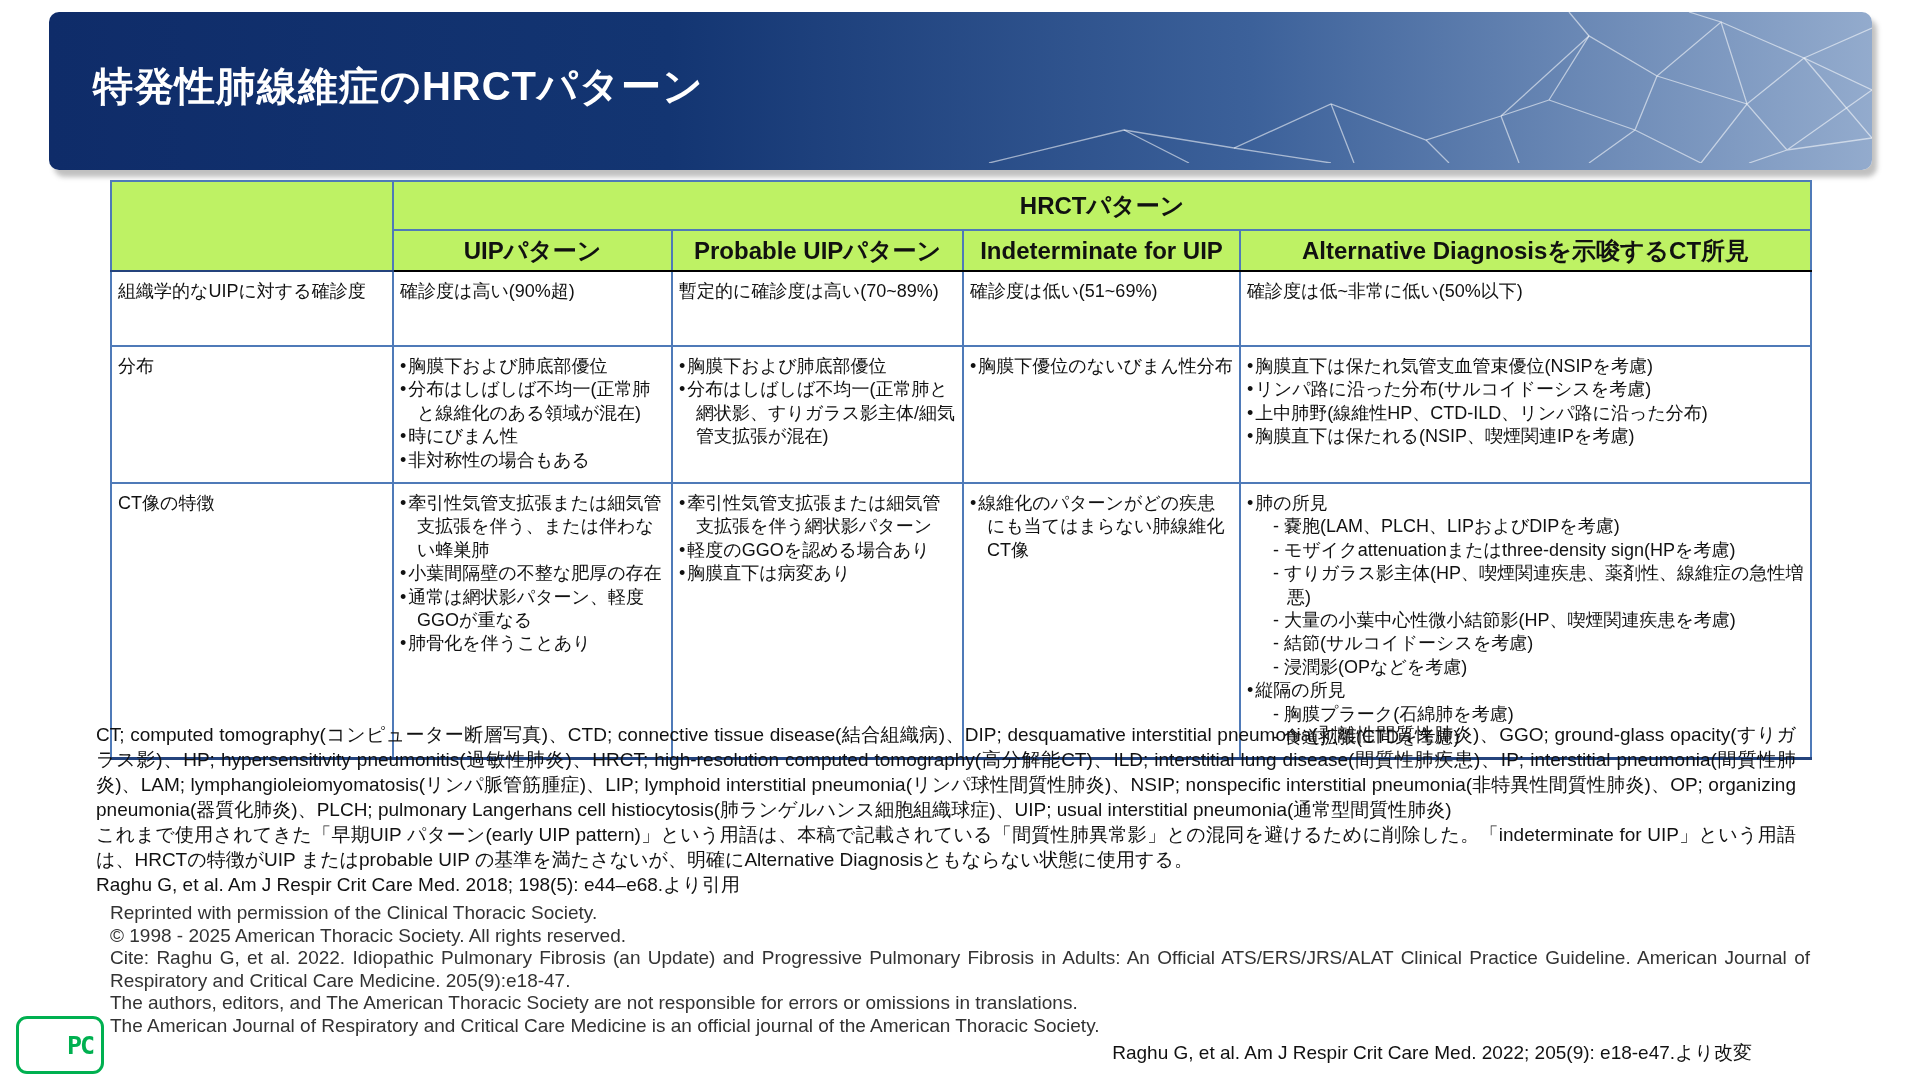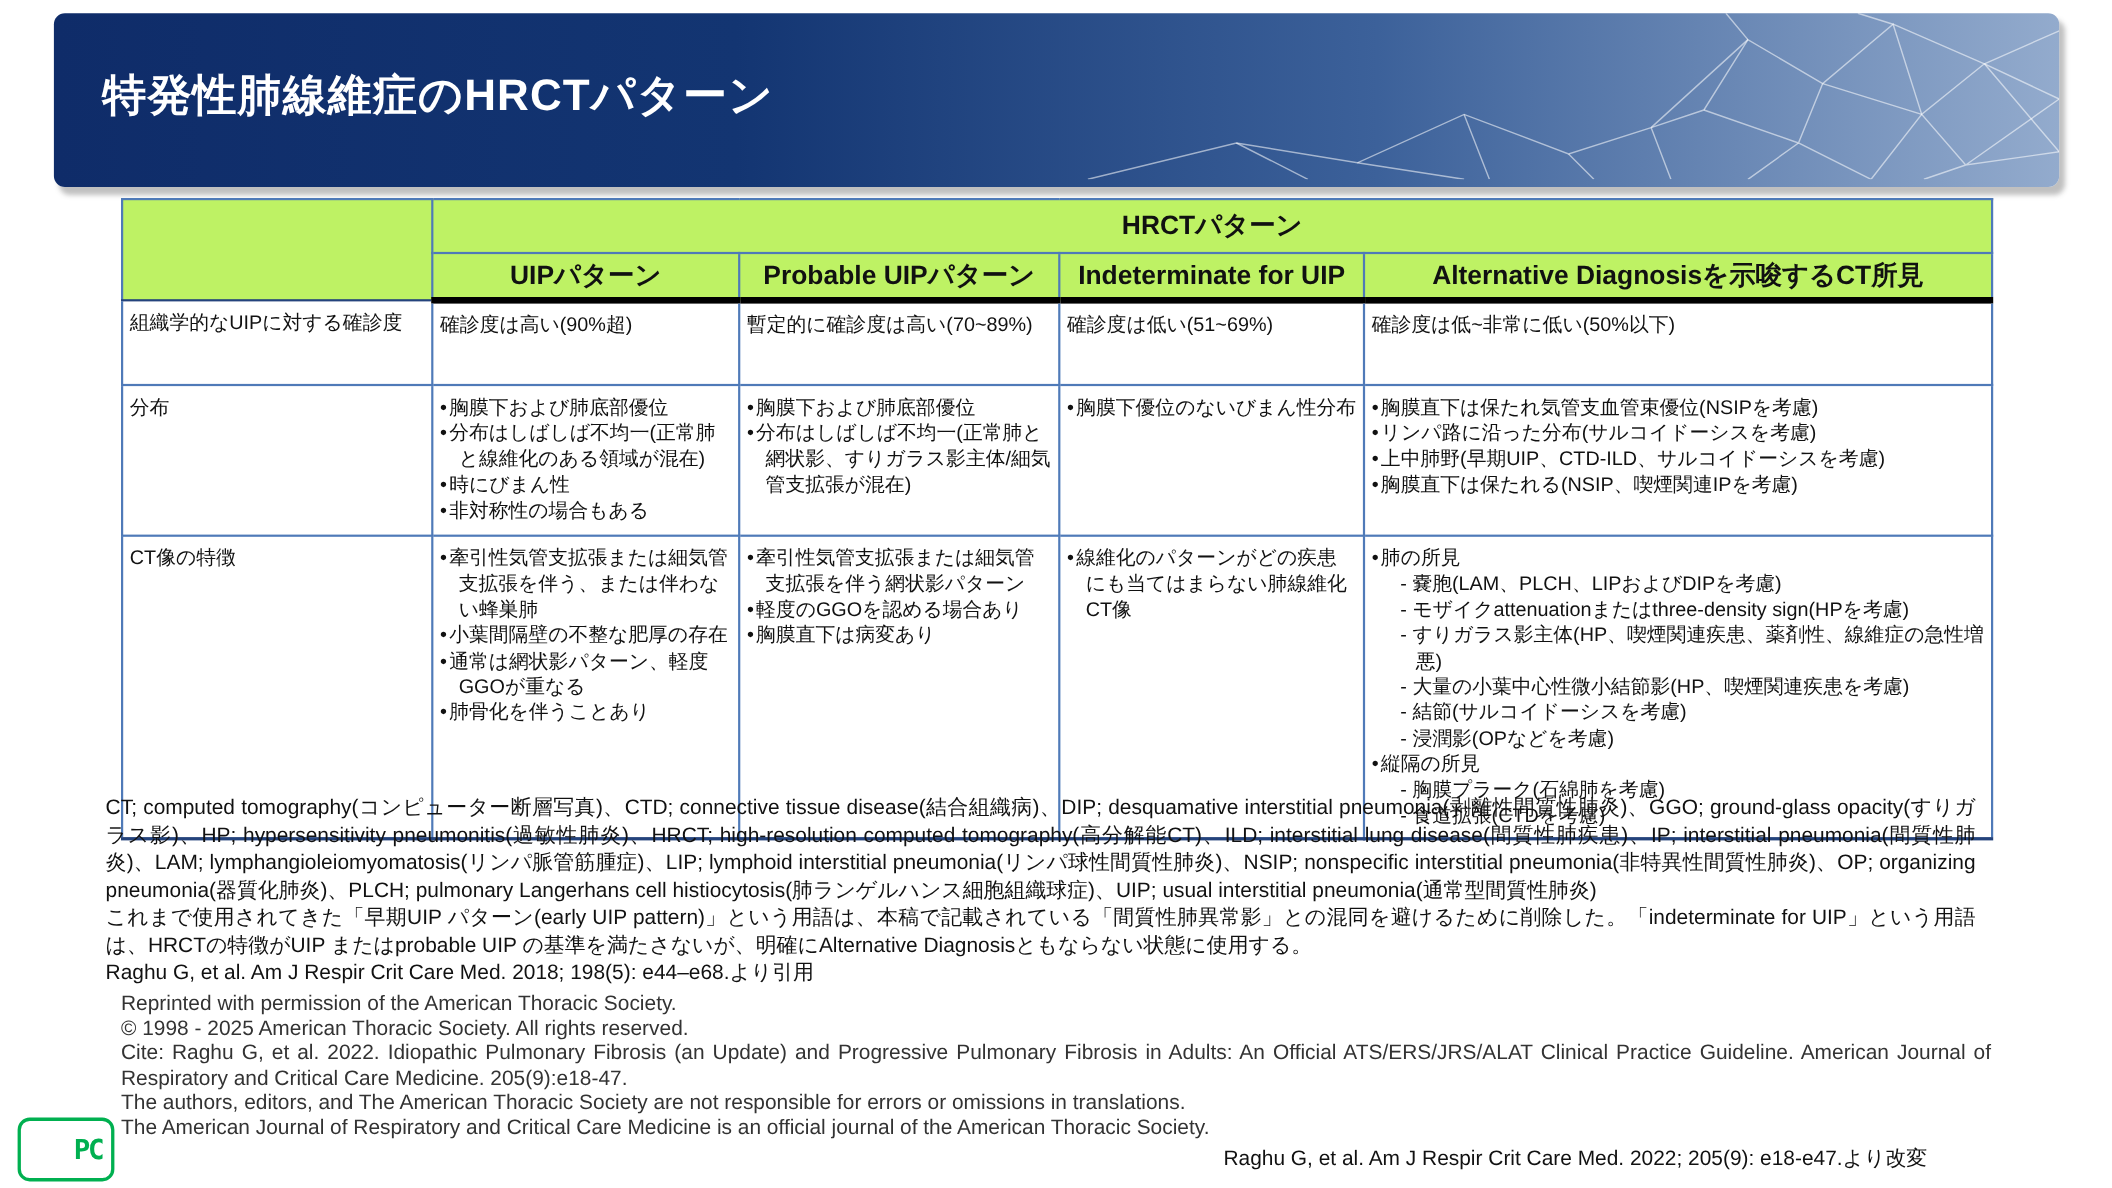--- a/index.html
+++ b/index.html
@@ -16,21 +16,21 @@
   .mesh{position:absolute;right:0;top:0;width:1823px;height:151px;border-radius:10px;pointer-events:none;}
 
   
   .tblwrap{position:absolute;left:110px;top:180px;width:1700px;}
   table{border-collapse:collapse;width:1700px;table-layout:fixed;
         border:2px solid #4f7ab8;border-bottom:3px solid #24437c;}
   th,td{border:2px solid #4f7ab8;vertical-align:top;text-align:left;
         padding:8px 6px;font-size:18px;line-height:1.3;font-weight:normal;}
   thead th{background:#bef264;text-align:center;vertical-align:middle;
            font-weight:bold;font-size:24px;padding:2px 4px;}
-  tr.subhead th{border-bottom:6px solid #000000;}
+  tr.subhead th{border-bottom:2px solid #000000;}
   th.corner{border-bottom:2px solid #24437c;}
   tr.span th{height:43px;}
   tr.subhead th{height:35px;}
   tr.r1 td, tr.r1 th{height:57px;}
   tr.r2 td, tr.r2 th{height:119px;}
   tr.r3 td, tr.r3 th{height:252px;}
   tbody th{background:#fff;}
   .li{padding-left:17px;text-indent:-17px;}
   .li::before{content:"\2022";margin-right:2px;}
   .sub{padding-left:40px;text-indent:-14px;}
@@ -119,21 +119,21 @@
         <td>
           <div class="li">胸膜下および肺底部優位</div>
           <div class="li">分布はしばしば不均一(正常肺と網状影、すりガラス影主体/細気管支拡張が混在)</div>
         </td>
         <td>
           <div class="li">胸膜下優位のないびまん性分布</div>
         </td>
         <td>
           <div class="li">胸膜直下は保たれ気管支血管束優位(NSIPを考慮)</div>
           <div class="li">リンパ路に沿った分布(サルコイドーシスを考慮)</div>
-          <div class="li">上中肺野(早期UIP、CTD-ILD、サルコイドーシスを考慮)</div>
+          <div class="li">上中肺野(線維性HP、CTD-ILD、リンパ路に沿った分布)</div>
           <div class="li">胸膜直下は保たれる(NSIP、喫煙関連IPを考慮)</div>
         </td>
       </tr>
       <tr class="r3">
         <th>CT像の特徴</th>
         <td>
           <div class="li">牽引性気管支拡張または細気管支拡張を伴う、または伴わない蜂巣肺</div>
           <div class="li">小葉間隔壁の不整な肥厚の存在</div>
           <div class="li">通常は網状影パターン、軽度GGOが重なる</div>
           <div class="li">肺骨化を伴うことあり</div>
@@ -163,21 +163,21 @@
   </table>
 </div>
 
 <div class="notes">
   <p>CT; computed tomography(コンピューター断層写真)、CTD; connective tissue disease(結合組織病)、DIP; desquamative interstitial pneumonia(剥離性間質性肺炎)、GGO; ground-glass opacity(すりガラス影)、HP; hypersensitivity pneumonitis(過敏性肺炎)、HRCT; high-resolution computed tomography(高分解能CT)、ILD; interstitial lung disease(間質性肺疾患)、IP; interstitial pneumonia(間質性肺炎)、LAM; lymphangioleiomyomatosis(リンパ脈管筋腫症)、LIP; lymphoid interstitial pneumonia(リンパ球性間質性肺炎)、NSIP; nonspecific interstitial pneumonia(非特異性間質性肺炎)、OP; organizing pneumonia(器質化肺炎)、PLCH; pulmonary Langerhans cell histiocytosis(肺ランゲルハンス細胞組織球症)、UIP; usual interstitial pneumonia(通常型間質性肺炎)</p>
   <p>これまで使用されてきた「早期UIP パターン(early UIP pattern)」という用語は、本稿で記載されている「間質性肺異常影」との混同を避けるために削除した。「indeterminate for UIP」という用語は、HRCTの特徴がUIP またはprobable UIP の基準を満たさないが、明確にAlternative Diagnosisともならない状態に使用する。</p>
   <p class="cite2018">Raghu G, et al. Am J Respir Crit Care Med. 2018; 198(5): e44–e68.より引用</p>
 </div>
 
 <div class="permission">
-  <p>Reprinted with permission of the American Thoracic Society.</p>
+  <p>Reprinted with permission of the Clinical Thoracic Society.</p>
   <p>© 1998 - 2025 American Thoracic Society. All rights reserved.</p>
   <p class="justify">Cite: Raghu G, et al. 2022. Idiopathic Pulmonary Fibrosis (an Update) and Progressive Pulmonary Fibrosis in Adults: An Official ATS/ERS/JRS/ALAT Clinical Practice Guideline. American Journal of Respiratory and Critical Care Medicine. 205(9):e18-47.</p>
   <p>The authors, editors, and The American Thoracic Society are not responsible for errors or omissions in translations.</p>
   <p>The American Journal of Respiratory and Critical Care Medicine is an official journal of the American Thoracic Society.</p>
 </div>
 
 <div class="modified">Raghu G, et al. Am J Respir Crit Care Med. 2022; 205(9): e18-e47.より改変</div>
 
 <div class="logo">PC</div>
 

